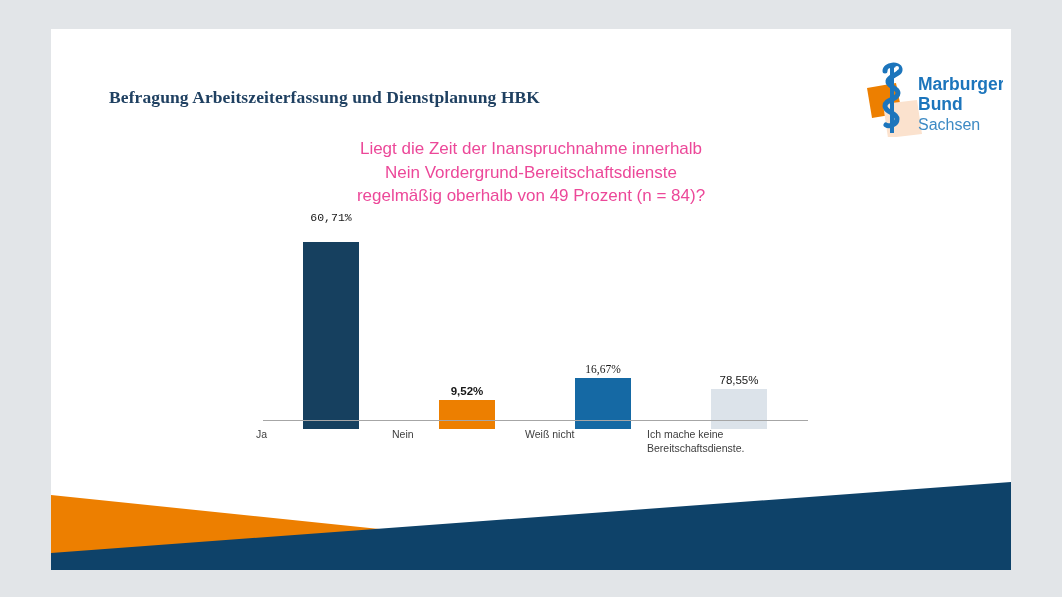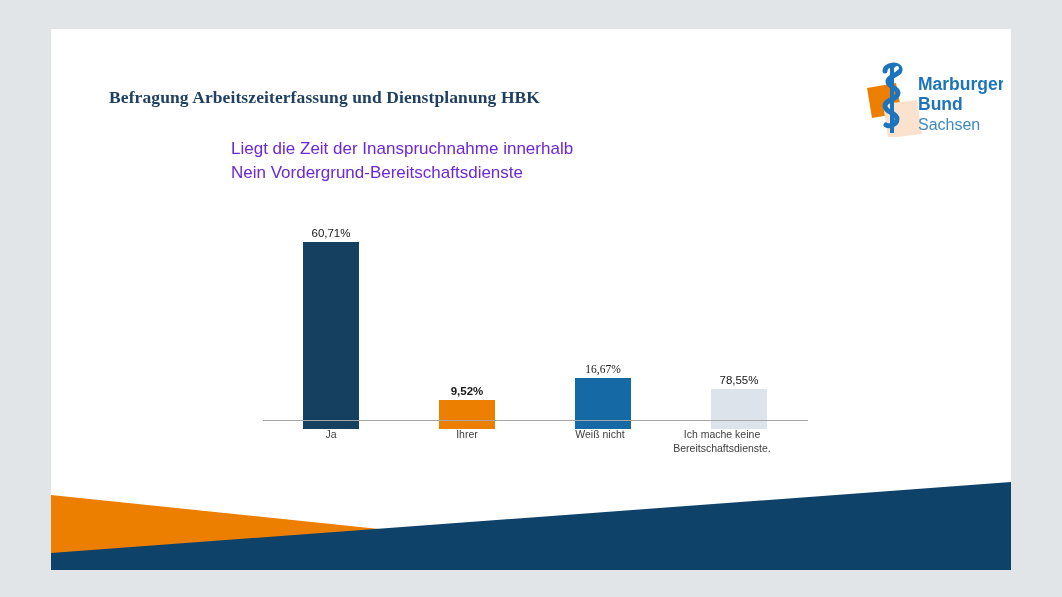--- a/index.html
+++ b/index.html
@@ -65,24 +65,24 @@
     left: 0;
     top: 0;
     width: 960px;
     height: 460px;
   }
   #chart-title {
     position: absolute;
     left: 180px;
     top: 108px;
     width: 600px;
-    text-align: left;
+    text-align: center;
     font-size: 17px;
     line-height: 23.5px;
-    color: #6d28d9;
+    color: #ec4899;
   }
   #chart-title .ct-line { display: block; white-space: nowrap; }
 
   #plot {
     position: absolute;
     left: 212px;
     top: 200px;
     width: 556px;
     height: 200px;
   }
@@ -115,21 +115,20 @@
     transform: translateX(-50%);
     font-size: 11.5px;
     color: #171717;
     white-space: nowrap;
   }
 
   .cat-label {
     position: absolute;
     top: 398px;
     width: 150px;
-    text-align: center;
     font-size: 10.5px;
     line-height: 14px;
     color: #3d3d3d;
   }
   .cat-label span { display: block; }
 
   
   #footer-deco {
     position: absolute;
     left: 0;
@@ -167,26 +166,27 @@
     </svg>
   </div>
 
   <div id="slide-title">Befragung Arbeitszeiterfassung und Dienstplanung HBK</div>
 
   <div id="chart-area">
 
     <div id="chart-title">
       <span class="ct-line">Liegt die Zeit der Inanspruchnahme innerhalb</span>
       <span class="ct-line">Nein Vordergrund-Bereitschaftsdienste</span>
+      <span class="ct-line">regelmäßig oberhalb von 49 Prozent (n = 84)?</span>
     </div>
 
     <div id="plot">
       <div class="bar-slot" style="left:0px;">
         <div class="bar" style="height:187px;background:#16405F;"></div>
-        <div class="bar-value" style="bottom:190px;">60,71%</div>
+        <div class="bar-value" style="bottom:205px;font-family:Liberation Mono, monospace;">60,71%</div>
       </div>
       <div class="bar-slot" style="left:136px;">
         <div class="bar" style="height:29px;background:#ED7F00;"></div>
         <div class="bar-value" style="bottom:32px;font-weight:bold;">9,52%</div>
       </div>
       <div class="bar-slot" style="left:272px;">
         <div class="bar" style="height:51px;background:#1569A4;"></div>
         <div class="bar-value" style="bottom:54px;font-family:Liberation Serif, serif;">16,67%</div>
       </div>
       <div class="bar-slot" style="left:408px;">
@@ -194,21 +194,21 @@
         <div class="bar-value" style="bottom:43px;">78,55%</div>
       </div>
     </div>
 
     <div id="axis-line"></div>
 
     <div class="cat-label" style="left:205px;">
       <span>Ja</span>
     </div>
     <div class="cat-label" style="left:341px;">
-      <span>Ihrer</span>
+      <span>Nein</span>
     </div>
     <div class="cat-label" style="left:474px;">
       <span>Weiß nicht</span>
     </div>
     <div class="cat-label" style="left:596px;">
       <span>Ich mache keine</span>
       <span>Bereitschaftsdienste.</span>
     </div>
   </div>
 

